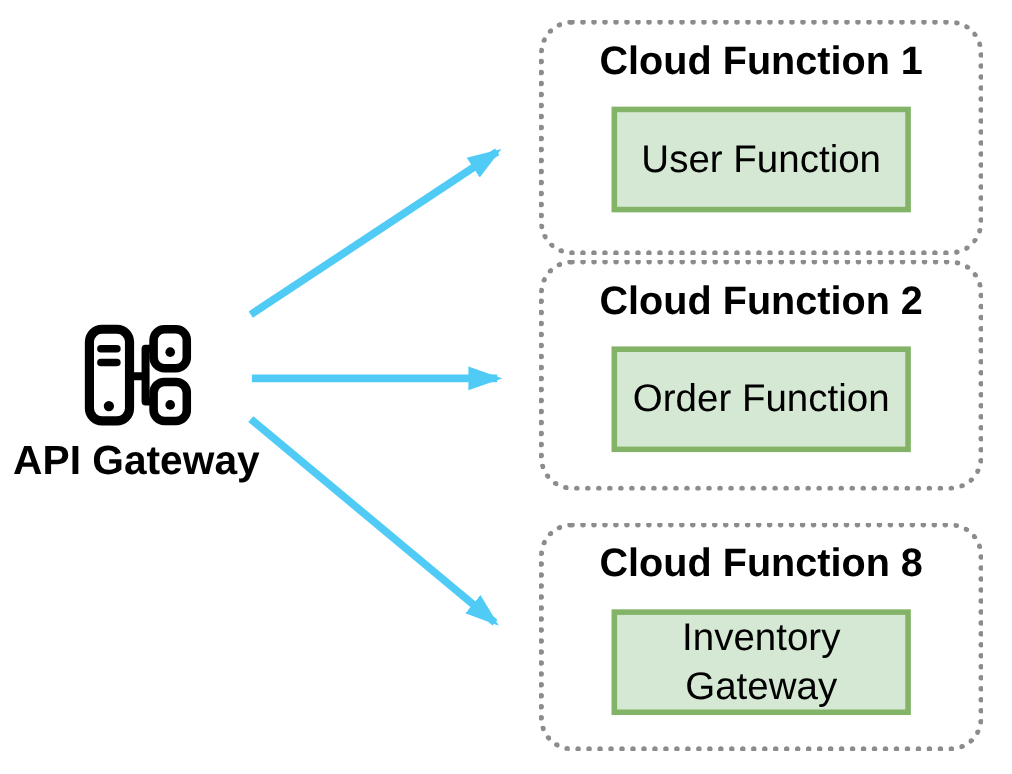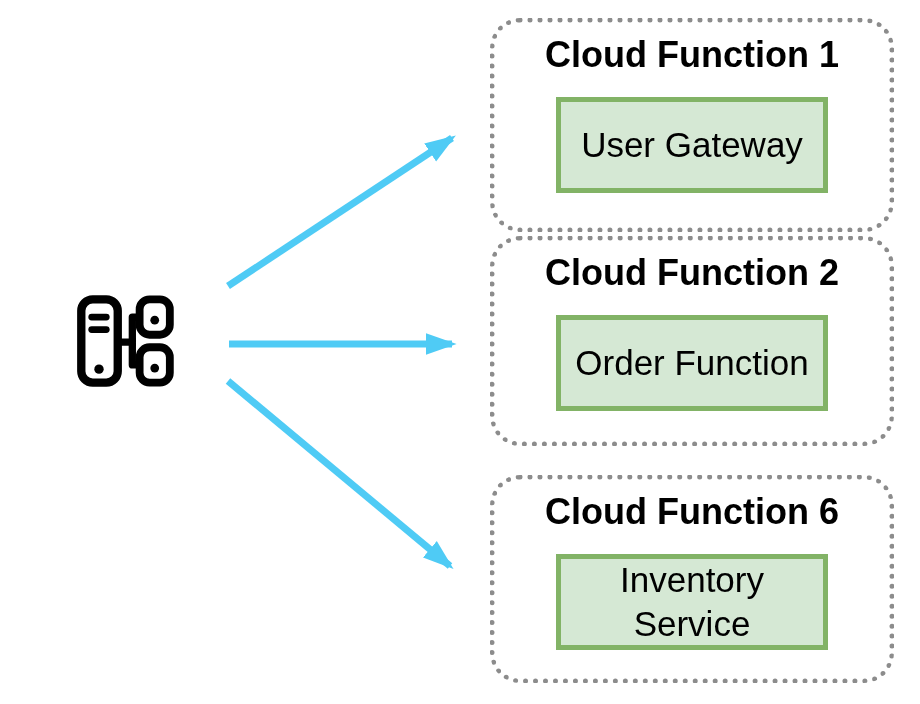--- a/index.html
+++ b/index.html
@@ -98,36 +98,37 @@
       <line x1="17" y1="22" x2="31" y2="22" stroke="#000000" stroke-width="6.5" stroke-linecap="round"></line>
       <line x1="17" y1="34" x2="31" y2="34" stroke="#000000" stroke-width="6.5" stroke-linecap="round"></line>
       <circle cx="24" cy="72" r="4.5" fill="#000000"></circle>
 
       <rect x="63" y="5" width="29" height="34" rx="9.5" fill="#ffffff" stroke="#000000" stroke-width="7.5"></rect>
       <circle cx="77.5" cy="25" r="4.2" fill="#000000"></circle>
 
       <rect x="63" y="51" width="29" height="34" rx="9.5" fill="#ffffff" stroke="#000000" stroke-width="7.5"></rect>
       <circle cx="77.5" cy="71" r="4.2" fill="#000000"></circle>
     </svg>
+    <div class="gw-label">API Gateway</div>
   </div>
 
   <div class="fn-box fn-box-1">
     <div class="fn-title">Cloud Function 1</div>
     <div class="service-box">
-      <span class="service-label">User Gateway</span>
+      <span class="service-label">User Function</span>
     </div>
   </div>
 
   <div class="fn-box fn-box-2">
     <div class="fn-title">Cloud Function 2</div>
     <div class="service-box">
       <span class="service-label">Order Function</span>
     </div>
   </div>
 
   <div class="fn-box fn-box-3">
-    <div class="fn-title">Cloud Function 6</div>
+    <div class="fn-title">Cloud Function 8</div>
     <div class="service-box">
-      <span class="service-label">Inventory Service</span>
+      <span class="service-label">Inventory Gateway</span>
     </div>
   </div>
 
 </div>
 
 </body></html>

